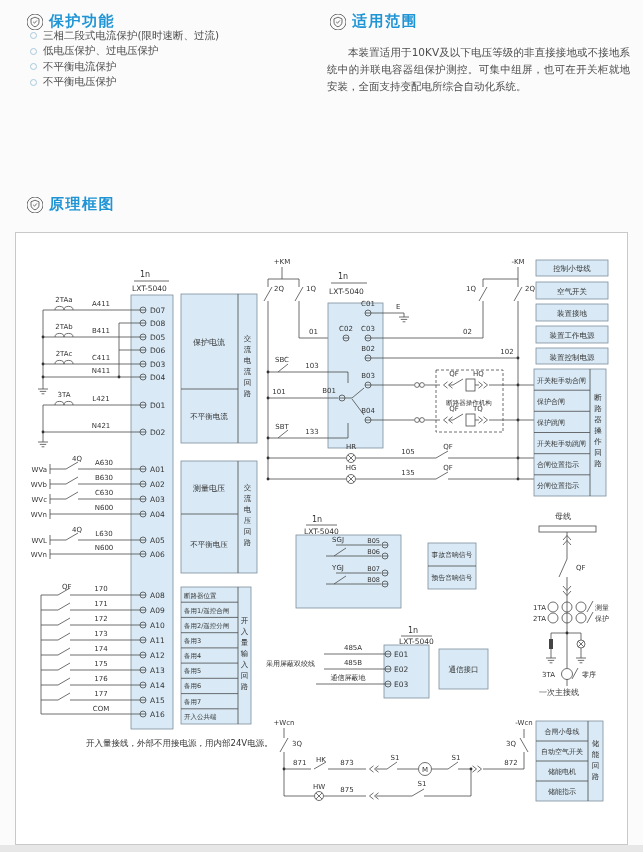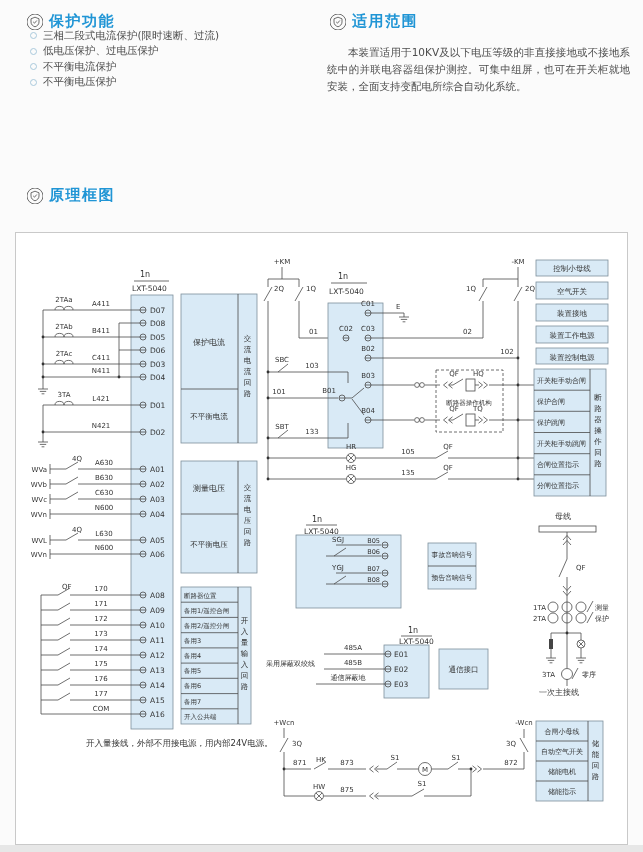--- a/index.html
+++ b/index.html
@@ -63,21 +63,21 @@
     <svg width="16" height="16" viewBox="0 0 16 16">
         <circle cx="8" cy="8" r="8" fill="#2095d5" stroke="none"></circle>
         <path d="M8 3.2 L12 4.8 V8 c0 2.6-1.8 4-4 4.8 C5.8 12 4 10.6 4 8 V4.8 Z" stroke="#fff" stroke-width="1.1"></path>
         <path d="M6.2 7.9 l1.3 1.3 2.3-2.7" stroke="#fff" stroke-width="1.1"></path>
       </svg>
   </span>
   <h2>适用范围</h2>
 </div>
 <p class="scope-p">本装置适用于10KV及以下电压等级的非直接接地或不接地系统中的并联电容器组保护测控。可集中组屏，也可在开关柜就地安装，全面支持变配电所综合自动化系统。</p>
 
-<div class="sec-h" style="left:27px;top:186px;">
+<div class="sec-h" style="left:27px;top:195px;">
   <span class="icon-wrap">
     <svg width="16" height="16" viewBox="0 0 16 16">
         <circle cx="8" cy="8" r="8" fill="#2095d5" stroke="none"></circle>
         <path d="M8 3.2 L12 4.8 V8 c0 2.6-1.8 4-4 4.8 C5.8 12 4 10.6 4 8 V4.8 Z" stroke="#fff" stroke-width="1.1"></path>
         <path d="M6.2 7.9 l1.3 1.3 2.3-2.7" stroke="#fff" stroke-width="1.1"></path>
       </svg>
   </span>
   <h2>原理框图</h2>
 </div>
 

